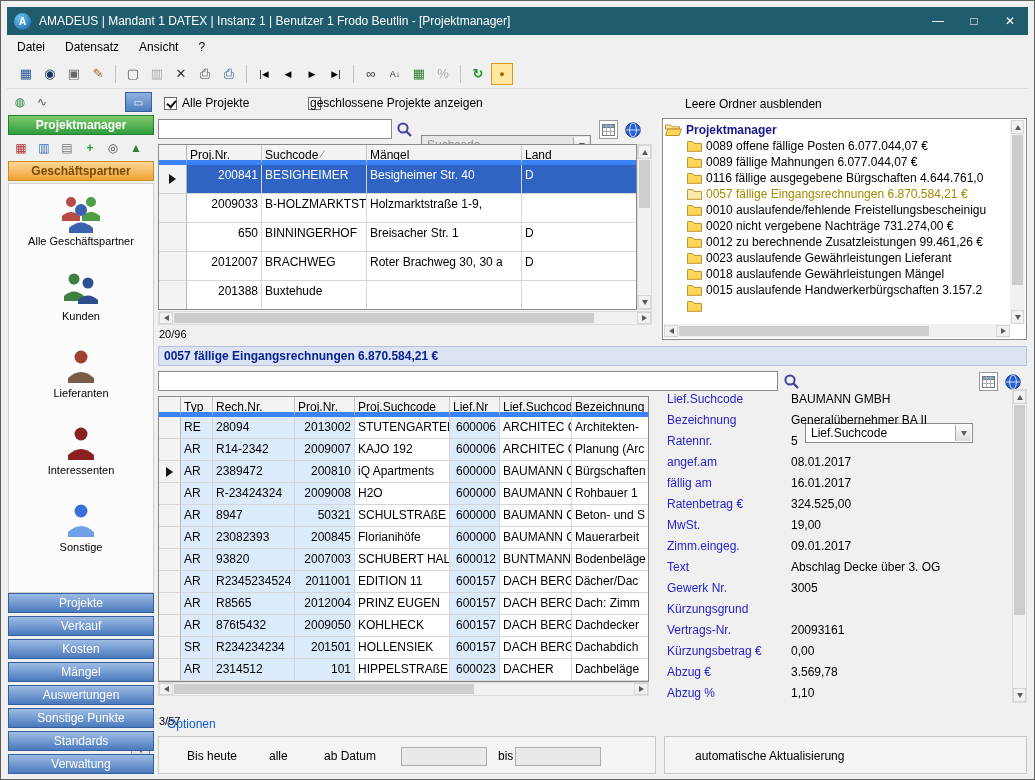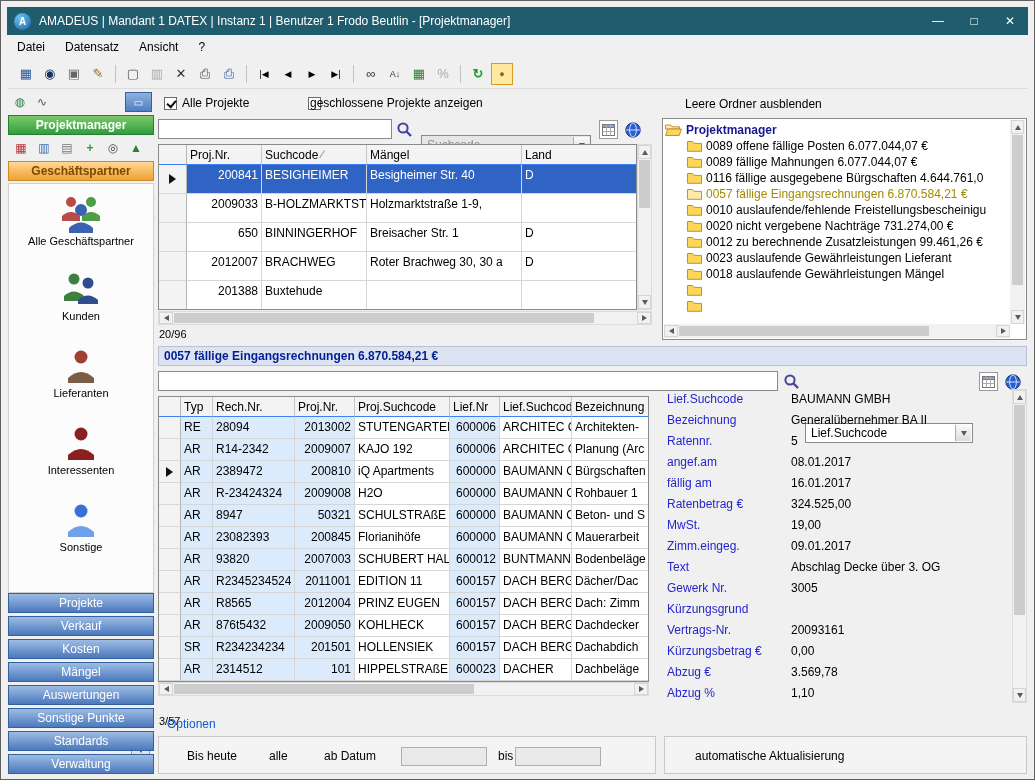--- a/index.html
+++ b/index.html
@@ -38,21 +38,21 @@
 .checkbox.on::after{content:"";position:absolute;left:2px;top:2px;width:7px;height:4px;border-left:2px solid #111;border-bottom:2px solid #111;transform:rotate(-50deg);}
 .input{background:#fff;border:1px solid #8a8a8a;height:20px;font:inherit;padding:0 3px;}
 .input.disabled{background:#e9e9e9;border-color:#adadad;}
 .dd{display:flex;align-items:center;border:1px solid #8a8a8a;height:20px;background:#fff;padding-left:5px;position:relative;}
 .dd.disabled{background:#e6e6e6;color:#929292;}
 .dd .arrow{position:absolute;right:1px;top:1px;bottom:1px;width:16px;background:linear-gradient(#fafafa,#dcdcdc);border-left:1px solid #ababab;display:flex;align-items:center;justify-content:center;}
 .icon-btn{width:19px;height:19px;border:1px solid #9a9a9a;background:#fff;display:flex;align-items:center;justify-content:center;}
 
 .tbl{background:#fff;border:1px solid #8a8a8a;overflow:hidden;}
 .tblrow{display:flex;}
-.hcell{background:#f3f3f3;border-right:1px solid #c6c6c6;border-bottom:1px solid #3b82f6;padding:3px 3px 0 3px;white-space:nowrap;overflow:hidden;flex:none;height:20px;display:flex;align-items:flex-start;gap:3px;}
+.hcell{background:#f3f3f3;border-right:1px solid #c6c6c6;border-bottom:5px solid #3b82f6;padding:3px 3px 0 3px;white-space:nowrap;overflow:hidden;flex:none;height:20px;display:flex;align-items:flex-start;gap:3px;}
 .cell{border-right:1px solid #d6d6d6;border-bottom:1px solid #d6d6d6;padding:3px 3px 0 3px;white-space:nowrap;overflow:hidden;flex:none;background:#fff;}
 .up .cell{height:29px;}
 .lo .cell{height:22px;}
 .cell.num{text-align:right;}
 .cell.tint{background:#dcebfb;}
 .row.sel .cell{background:#2f63c4;color:#fff;}
 .tblrow .selcol{background:#f3f3f3 !important;color:#000;border-right:1px solid #b5b5b5;display:flex;align-items:center;justify-content:center;padding:0;}
 .cur-tri{width:0;height:0;border-top:5px solid transparent;border-bottom:5px solid transparent;border-left:7px solid #111;}
 .sortmark{color:#777;font-size:11px;}
 
@@ -387,20 +387,21 @@
       <div class="tree-row child">
           <svg width="15" height="12" viewBox="0 0 15 12">
             <path d="M0.5 1.5 h5.2 l1.4 1.9 h7.4 v7.9 h-14z" fill="#fdd55a" stroke="#b8891f" stroke-width="0.9"></path>
           </svg>
           <span class="tree-label">0018 auslaufende Gewährleistungen Mängel</span>
         </div>
       <div class="tree-row child">
           <svg width="15" height="12" viewBox="0 0 15 12">
             <path d="M0.5 1.5 h5.2 l1.4 1.9 h7.4 v7.9 h-14z" fill="#fdd55a" stroke="#b8891f" stroke-width="0.9"></path>
           </svg>
+          <span class="tree-label">0015 auslaufende Handwerkerbürgschaften 3.157.2</span>
         </div>
       <div class="tree-row child">
           <svg width="15" height="12" viewBox="0 0 15 12">
             <path d="M0.5 1.5 h5.2 l1.4 1.9 h7.4 v7.9 h-14z" fill="#fdd55a" stroke="#b8891f" stroke-width="0.9"></path>
           </svg>
           <span class="tree-label"></span>
         </div>
     </div>
     <div class="abs sb" style="right:1px;top:1px;width:15px;height:204px;border:none">
       <div class="sb-btn" style="left:1px;top:0;width:13px;height:14px">

